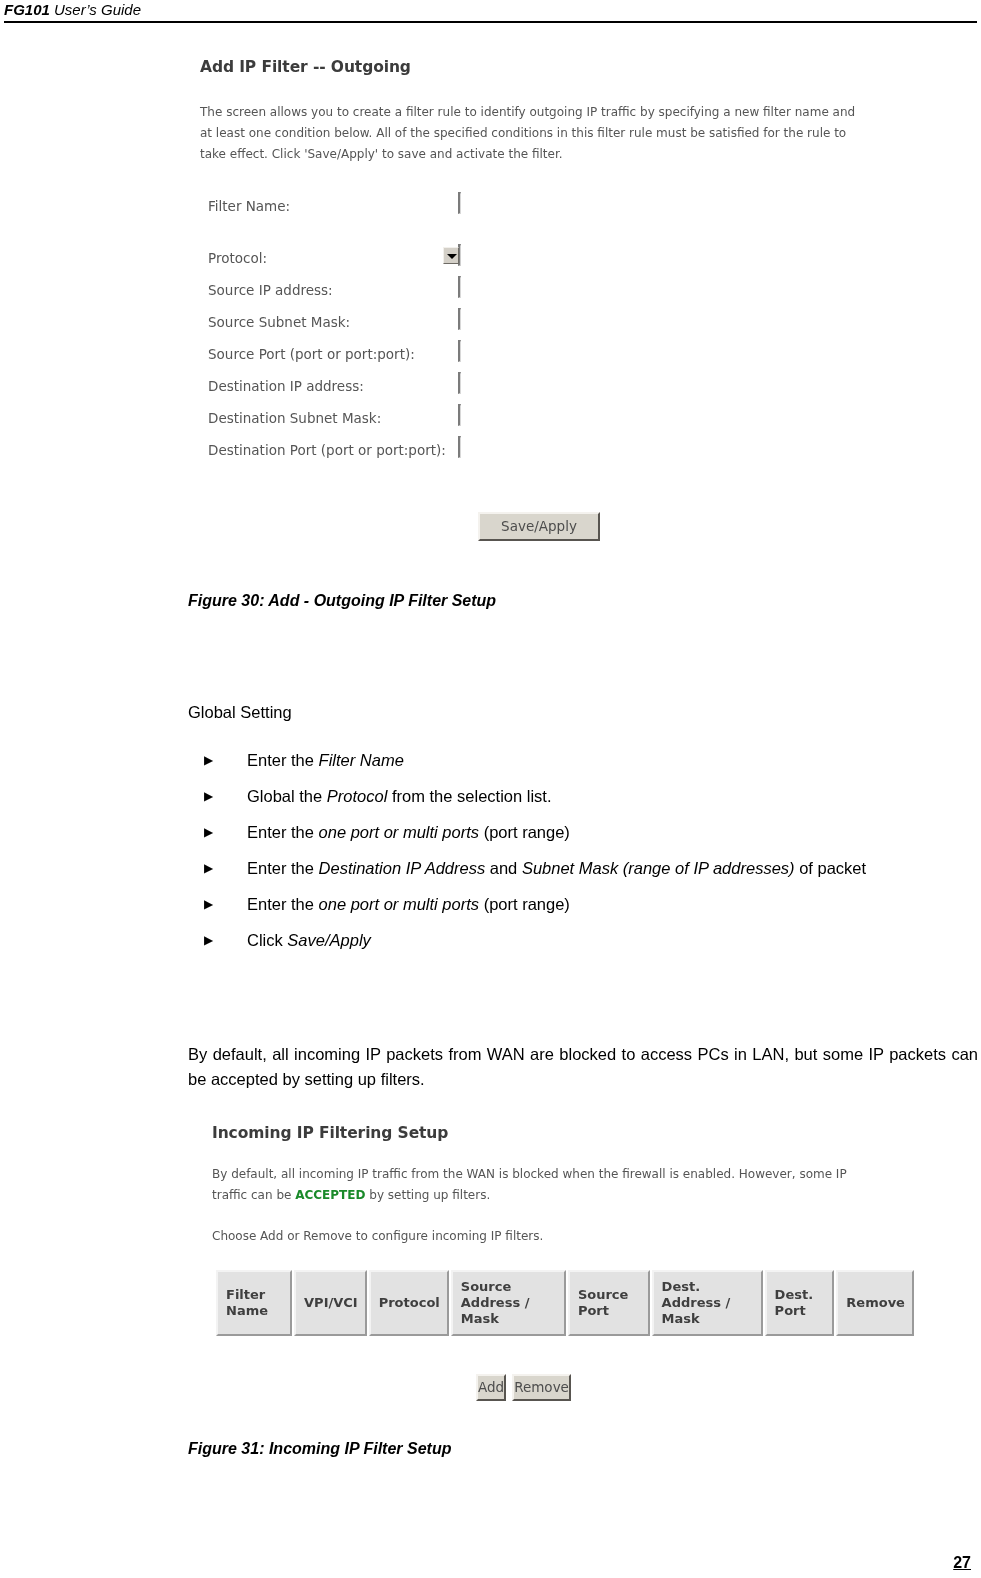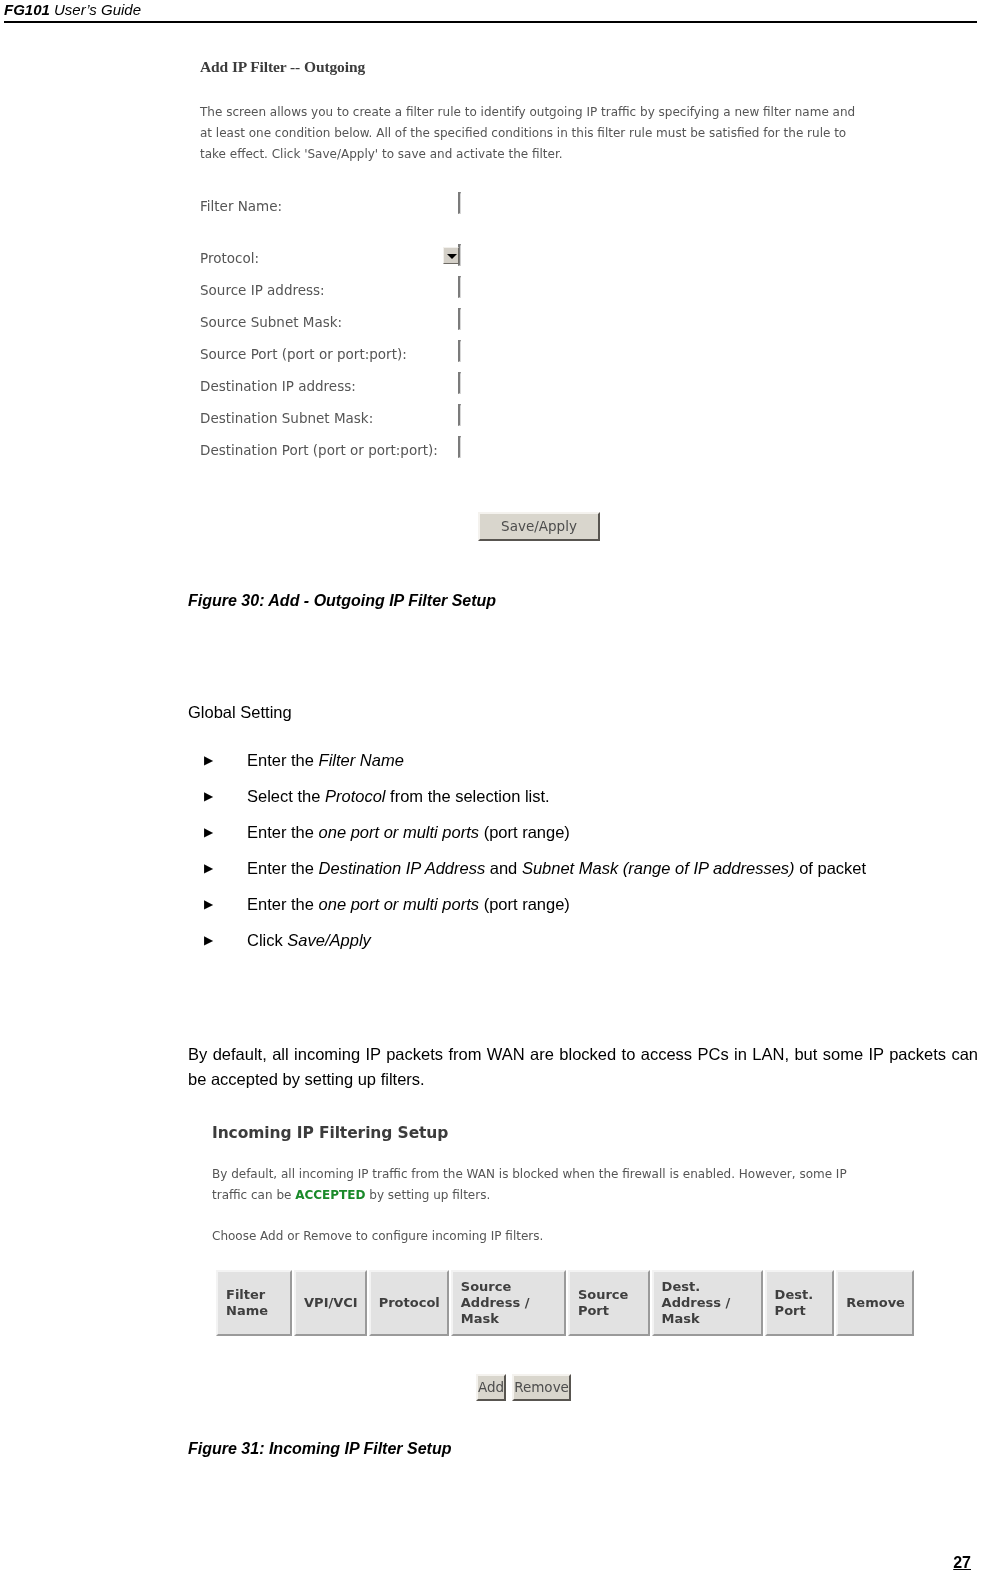--- a/index.html
+++ b/index.html
@@ -61,37 +61,37 @@
     line-height: 21px;
   }
 
   
   #shot-outgoing {
     left: 178px;
     top: 44px;
     width: 720px;
     height: 530px;
   }
-  #shot-outgoing .shot-title { position: absolute; left: 22px; top: 14px; font-family: Liberation Serif, serif; }
+  #shot-outgoing .shot-title { position: absolute; left: 22px; top: 14px; }
   #shot-outgoing .shot-para  { position: absolute; left: 22px; top: 58px; width: 670px; }
 
   .form-grid {
     position: absolute;
     left: 22px;
     top: 150px;
     width: 480px;
   }
   .form-row {
     position: relative;
     height: 32px;
   }
   .form-row.gap-after { height: 52px; }
   .form-label {
     position: absolute;
-    left: 0; top: 4px;
+    left: 8px; top: 4px;
     font-size: 13.5px;
     color: #555;
     white-space: nowrap;
   }
   .form-field {
     position: absolute;
     left: 258px; top: 0;
   }
   .txtbox {
     width: 196px;
@@ -356,21 +356,21 @@
   </div>
 
 </div>
 
 <div class="fig-caption" id="caption-30">Figure 30: Add - Outgoing IP Filter Setup</div>
 
 <div class="body-block" id="global-setting-head">Global Setting</div>
 
 <ul class="bullet-list">
   <li><span>Enter the </span><i>Filter Name</i><span></span></li>
-  <li><span>Select the </span><i>Protocol</i><span> from the selection list.</span></li>
+  <li><span>Global the </span><i>Protocol</i><span> from the selection list.</span></li>
   <li><span>Enter the </span><i>one port or multi ports</i><span> (port range)</span></li>
   <li><span>Enter the </span><i>Destination IP Address</i><span> and </span><i>Subnet Mask (range of IP addresses)</i><span> of packet</span></li>
   <li><span>Enter the </span><i>one port or multi ports</i><span> (port range)</span></li>
   <li><span>Click </span><i>Save/Apply</i><span></span></li>
 </ul>
 
 <div class="body-block" id="para-incoming">By default, all incoming IP packets from WAN are blocked to access PCs in LAN, but some IP packets can be accepted by setting up filters.</div>
 
 <div class="shot" id="shot-incoming">
 

